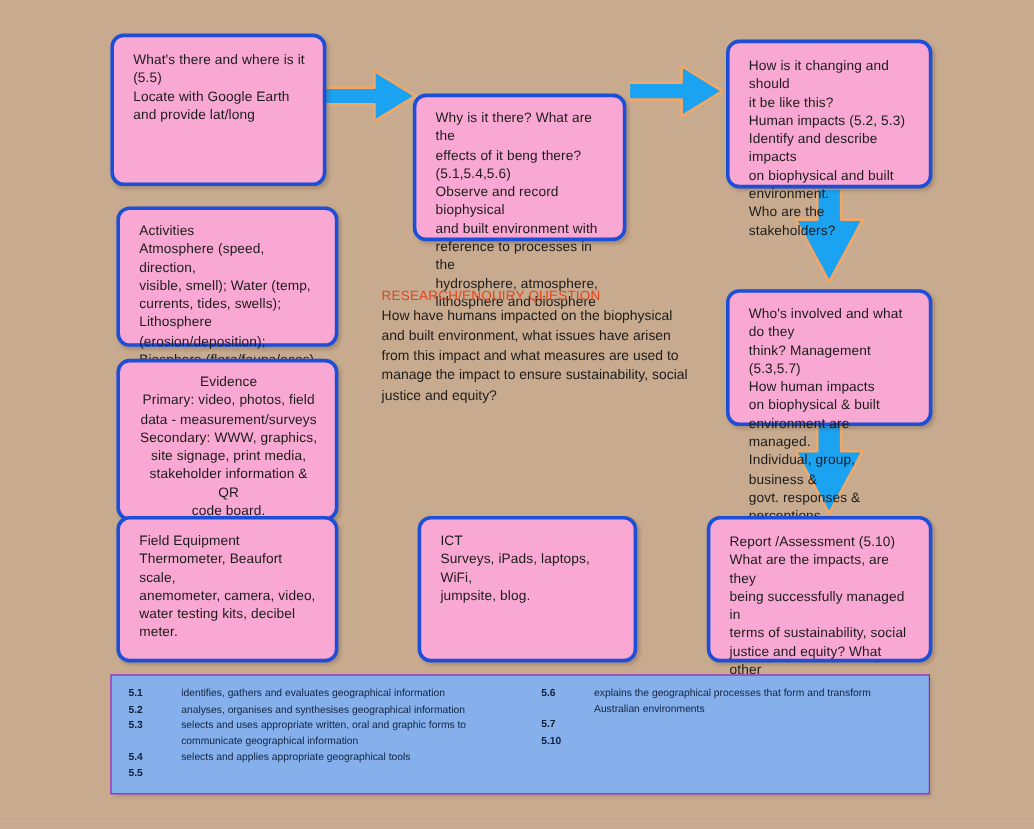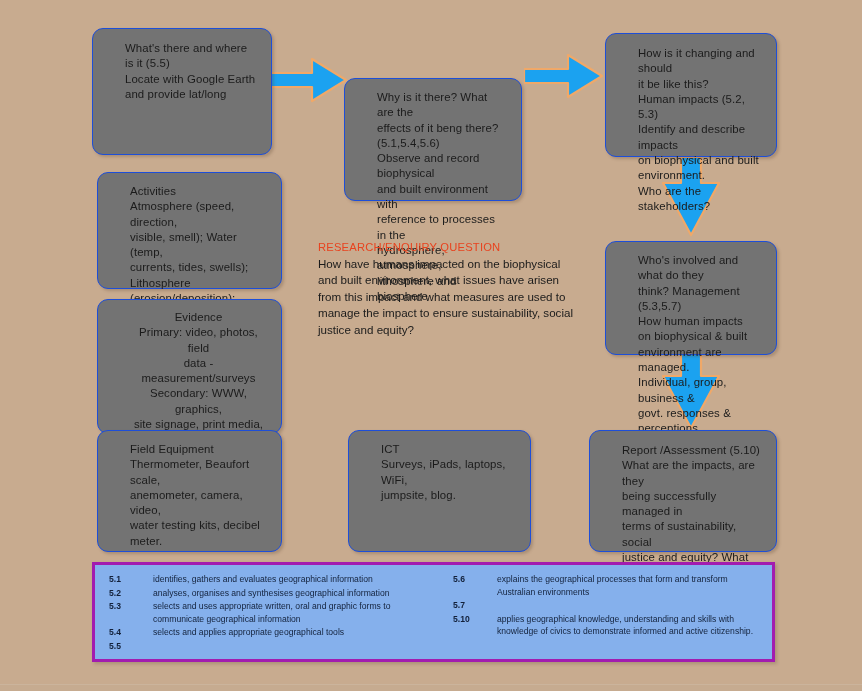--- a/index.html
+++ b/index.html
@@ -26,26 +26,26 @@
     top: 684px;
     width: 862px;
     height: 7px;
     background: #c6ab90;
     border-top: 1px solid #cbb49c;
   }
 
   
   .card {
     position: absolute;
-    background: #737373;
-    border: 1px solid #1d4ed8;
+    background: #f9a8d4;
+    border: 3px solid #1d4ed8;
     border-radius: 11px;
     box-shadow: 2px 2px 3px rgba(90, 70, 50, 0.28);
     box-sizing: border-box;
-    padding: 12px 14px 10px 32px;
+    padding: 12px 14px 10px 16px;
   }
   .card p {
     margin: 0;
     color: #1b1b1b;
     font-size: 11.4px;
     line-height: 15.3px;
     white-space: pre-line;
     letter-spacing: 0.1px;
   }
 
@@ -78,21 +78,21 @@
   }
 
   
   .outcomes {
     position: absolute;
     left: 92px;
     top: 562px;
     width: 683px;
     height: 100px;
     background: #85b0ec;
-    border: 3px solid #a21caf;
+    border: 1px solid #a21caf;
     box-sizing: border-box;
     box-shadow: 2px 2px 3px rgba(90, 70, 50, 0.25);
   }
   .outcomes-col {
     position: absolute;
     top: 8px;
   }
   .col-left  { left: 14px;  width: 330px; }
   .col-right { left: 358px; width: 320px; }
 
@@ -263,22 +263,20 @@
       <div class="oc-row">
         <span class="oc-code">5.6</span>
         <span class="oc-text">explains the geographical processes that form and transform
 Australian environments</span>
       </div>
       <div class="oc-row">
         <span class="oc-code">5.7</span>
       </div>
       <div class="oc-row">
         <span class="oc-code">5.10</span>
-        <span class="oc-text">applies geographical knowledge, understanding and skills with
-knowledge of civics to demonstrate informed and active citizenship.</span>
       </div>
     </div>
 
   </div>
 
   <div class="bottom-band"></div>
 
 </div>
 
 </body></html>

